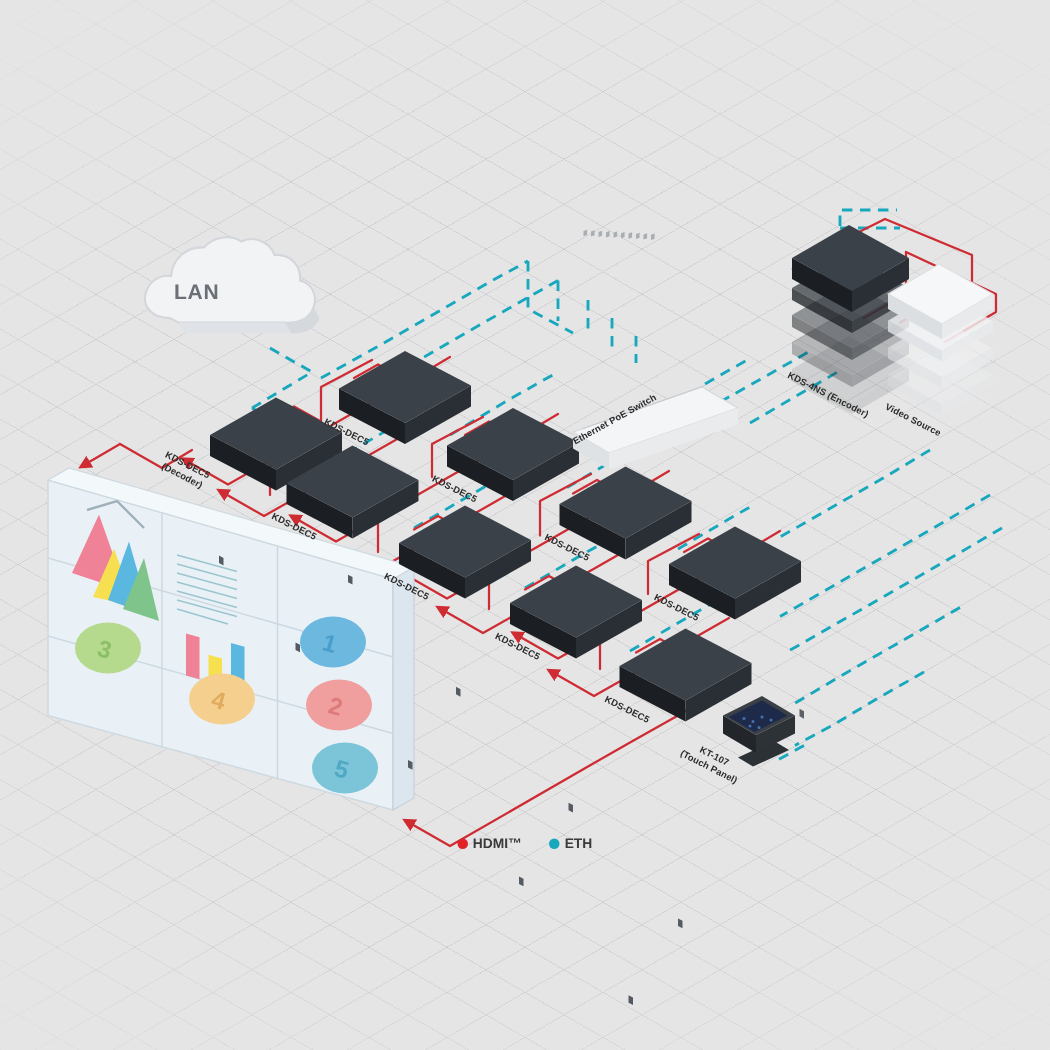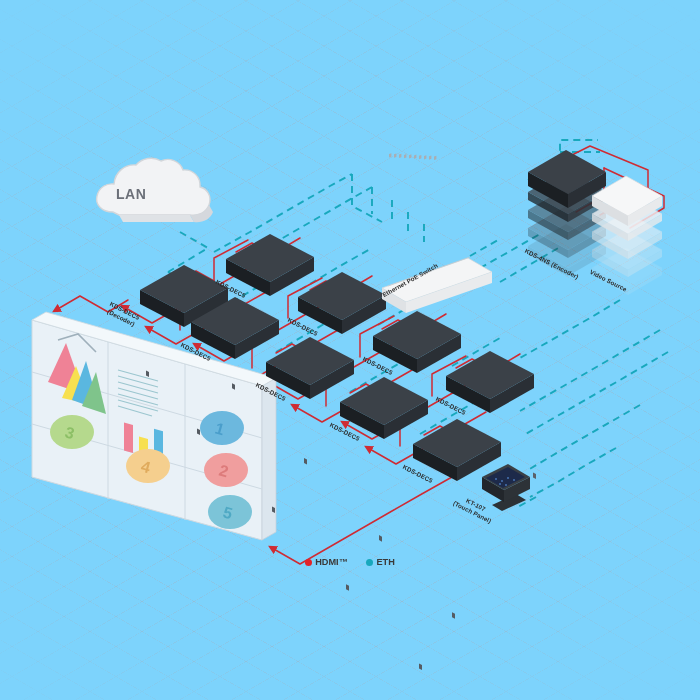--- a/index.html
+++ b/index.html
@@ -1,18 +1,18 @@
 <!DOCTYPE html>
 <html><head>
 <meta charset="utf-8">
 <style>
   html,body{margin:0;padding:0;background:#fff;}
   body{width:700px;height:700px;overflow:hidden;
        font-family:"Liberation Sans",sans-serif;}
-  #stage{position:relative;width:700px;height:700px;background:#7dd3fc;}
+  #stage{position:relative;width:700px;height:700px;background:#e5e5e5;}
 
   
   .grid{position:absolute;inset:0;
     background-image:
       repeating-linear-gradient(30deg, rgba(170,170,180,.30) 0 .6px, transparent .6px 26px),
       repeating-linear-gradient(-30deg, rgba(170,170,180,.30) 0 .6px, transparent .6px 26px);
     -webkit-mask-image:radial-gradient(ellipse 78% 70% at 48% 52%, #000 55%, transparent 100%);
             mask-image:radial-gradient(ellipse 78% 70% at 48% 52%, #000 55%, transparent 100%);
   }
   svg.layer{position:absolute;left:0;top:0;width:700px;height:700px;overflow:visible;}

